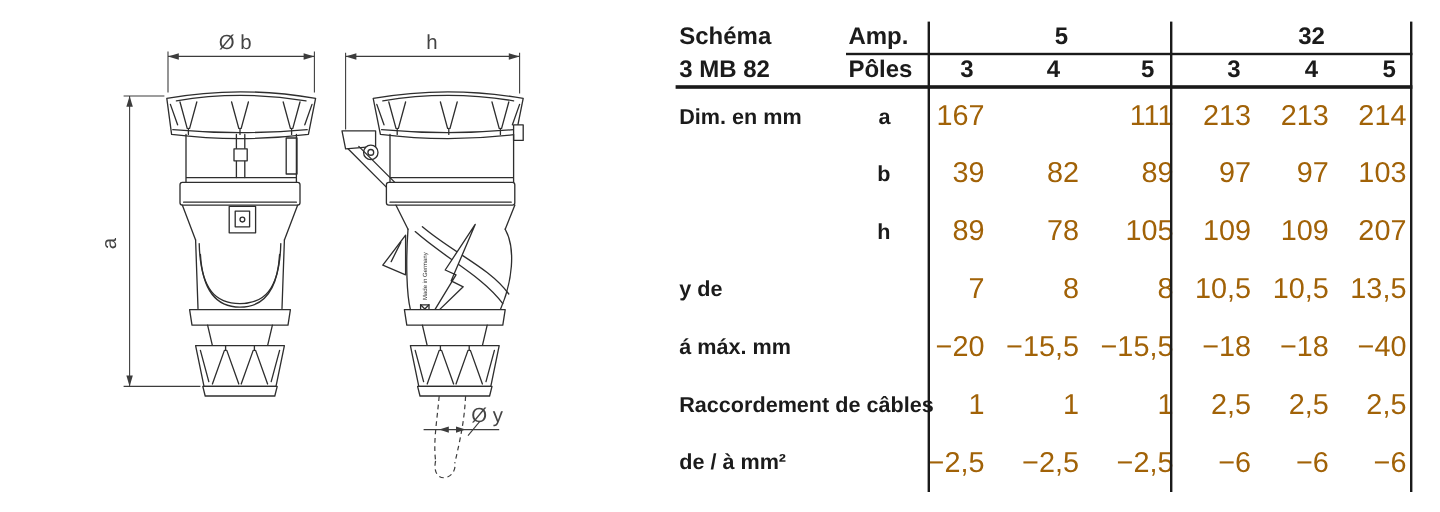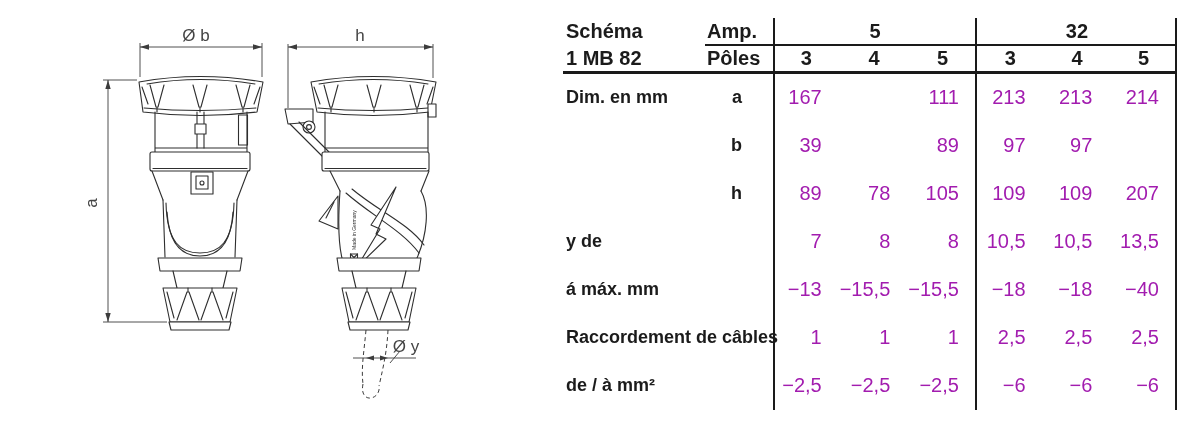--- a/index.html
+++ b/index.html
@@ -21,21 +21,21 @@
   .vline{position:absolute;top:0;bottom:0;width:1.5px;background:#1a1a1a;}
   .hline-amp{position:absolute;top:26px;left:142px;right:0;height:2px;background:#1a1a1a;}
   .hline-thick{position:absolute;top:53px;left:0;right:0;height:3px;background:#1a1a1a;}
   .cell{display:flex;align-items:center;overflow:visible;white-space:nowrap;}
   .hdr{font-weight:bold;font-size:20px;color:#1b1b1b;}
   .ctr{justify-content:center;}
   .lft{padding-left:3px;}
   .col2{padding-left:7px;}
   .lbl{font-weight:bold;font-size:18px;color:#1b1b1b;padding-left:3px;}
   .sub{font-weight:bold;font-size:18px;color:#1b1b1b;justify-content:flex-end;padding-right:31px;}
-  .val{font-size:20px;color:#a21caf;justify-content:flex-end;padding-right:18px;}
+  .val{font-size:24px;color:#a16207;justify-content:flex-end;padding-right:18px;}
 </style>
 </head>
 <body>
 
 <div class="sheet">
 
   <svg width="480" height="427" viewBox="0 0 480 427">
 
     <g>
 
@@ -167,61 +167,63 @@
     <div class="vline" style="left:412px"></div>
     <div class="vline" style="left:612px"></div>
     <div class="hline-amp"></div>
     <div class="hline-thick"></div>
 
     <div class="cell hdr lft" style="grid-column:1;grid-row:1">Schéma</div>
     <div class="cell hdr col2" style="grid-column:2;grid-row:1">Amp.</div>
     <div class="cell hdr ctr" style="grid-column:3/6;grid-row:1">5</div>
     <div class="cell hdr ctr" style="grid-column:6/9;grid-row:1">32</div>
 
-    <div class="cell hdr lft" style="grid-column:1;grid-row:2">1 MB 82</div>
+    <div class="cell hdr lft" style="grid-column:1;grid-row:2">3 MB 82</div>
     <div class="cell hdr col2" style="grid-column:2;grid-row:2">Pôles</div>
     <div class="cell hdr ctr" style="grid-column:3;grid-row:2">3</div>
     <div class="cell hdr ctr" style="grid-column:4;grid-row:2">4</div>
     <div class="cell hdr ctr" style="grid-column:5;grid-row:2">5</div>
     <div class="cell hdr ctr" style="grid-column:6;grid-row:2">3</div>
     <div class="cell hdr ctr" style="grid-column:7;grid-row:2">4</div>
     <div class="cell hdr ctr" style="grid-column:8;grid-row:2">5</div>
 
     <div class="cell lbl" style="grid-column:1;grid-row:3">Dim. en mm</div>
     <div class="cell sub" style="grid-column:2;grid-row:3">a</div>
     <div class="cell val" style="grid-column:3;grid-row:3">167</div>
     <div class="cell val" style="grid-column:5;grid-row:3">111</div>
     <div class="cell val" style="grid-column:6;grid-row:3">213</div>
     <div class="cell val" style="grid-column:7;grid-row:3">213</div>
     <div class="cell val" style="grid-column:8;grid-row:3">214</div>
 
     <div class="cell sub" style="grid-column:2;grid-row:4">b</div>
     <div class="cell val" style="grid-column:3;grid-row:4">39</div>
+    <div class="cell val" style="grid-column:4;grid-row:4">82</div>
     <div class="cell val" style="grid-column:5;grid-row:4">89</div>
     <div class="cell val" style="grid-column:6;grid-row:4">97</div>
     <div class="cell val" style="grid-column:7;grid-row:4">97</div>
+    <div class="cell val" style="grid-column:8;grid-row:4">103</div>
 
     <div class="cell sub" style="grid-column:2;grid-row:5">h</div>
     <div class="cell val" style="grid-column:3;grid-row:5">89</div>
     <div class="cell val" style="grid-column:4;grid-row:5">78</div>
     <div class="cell val" style="grid-column:5;grid-row:5">105</div>
     <div class="cell val" style="grid-column:6;grid-row:5">109</div>
     <div class="cell val" style="grid-column:7;grid-row:5">109</div>
     <div class="cell val" style="grid-column:8;grid-row:5">207</div>
 
     <div class="cell lbl" style="grid-column:1/3;grid-row:6">y de</div>
     <div class="cell val" style="grid-column:3;grid-row:6">7</div>
     <div class="cell val" style="grid-column:4;grid-row:6">8</div>
     <div class="cell val" style="grid-column:5;grid-row:6">8</div>
     <div class="cell val" style="grid-column:6;grid-row:6">10,5</div>
     <div class="cell val" style="grid-column:7;grid-row:6">10,5</div>
     <div class="cell val" style="grid-column:8;grid-row:6">13,5</div>
 
     <div class="cell lbl" style="grid-column:1/3;grid-row:7">á máx. mm</div>
-    <div class="cell val" style="grid-column:3;grid-row:7">−13</div>
+    <div class="cell val" style="grid-column:3;grid-row:7">−20</div>
     <div class="cell val" style="grid-column:4;grid-row:7">−15,5</div>
     <div class="cell val" style="grid-column:5;grid-row:7">−15,5</div>
     <div class="cell val" style="grid-column:6;grid-row:7">−18</div>
     <div class="cell val" style="grid-column:7;grid-row:7">−18</div>
     <div class="cell val" style="grid-column:8;grid-row:7">−40</div>
 
     <div class="cell lbl" style="grid-column:1/3;grid-row:8">Raccordement de câbles</div>
     <div class="cell val" style="grid-column:3;grid-row:8">1</div>
     <div class="cell val" style="grid-column:4;grid-row:8">1</div>
     <div class="cell val" style="grid-column:5;grid-row:8">1</div>

